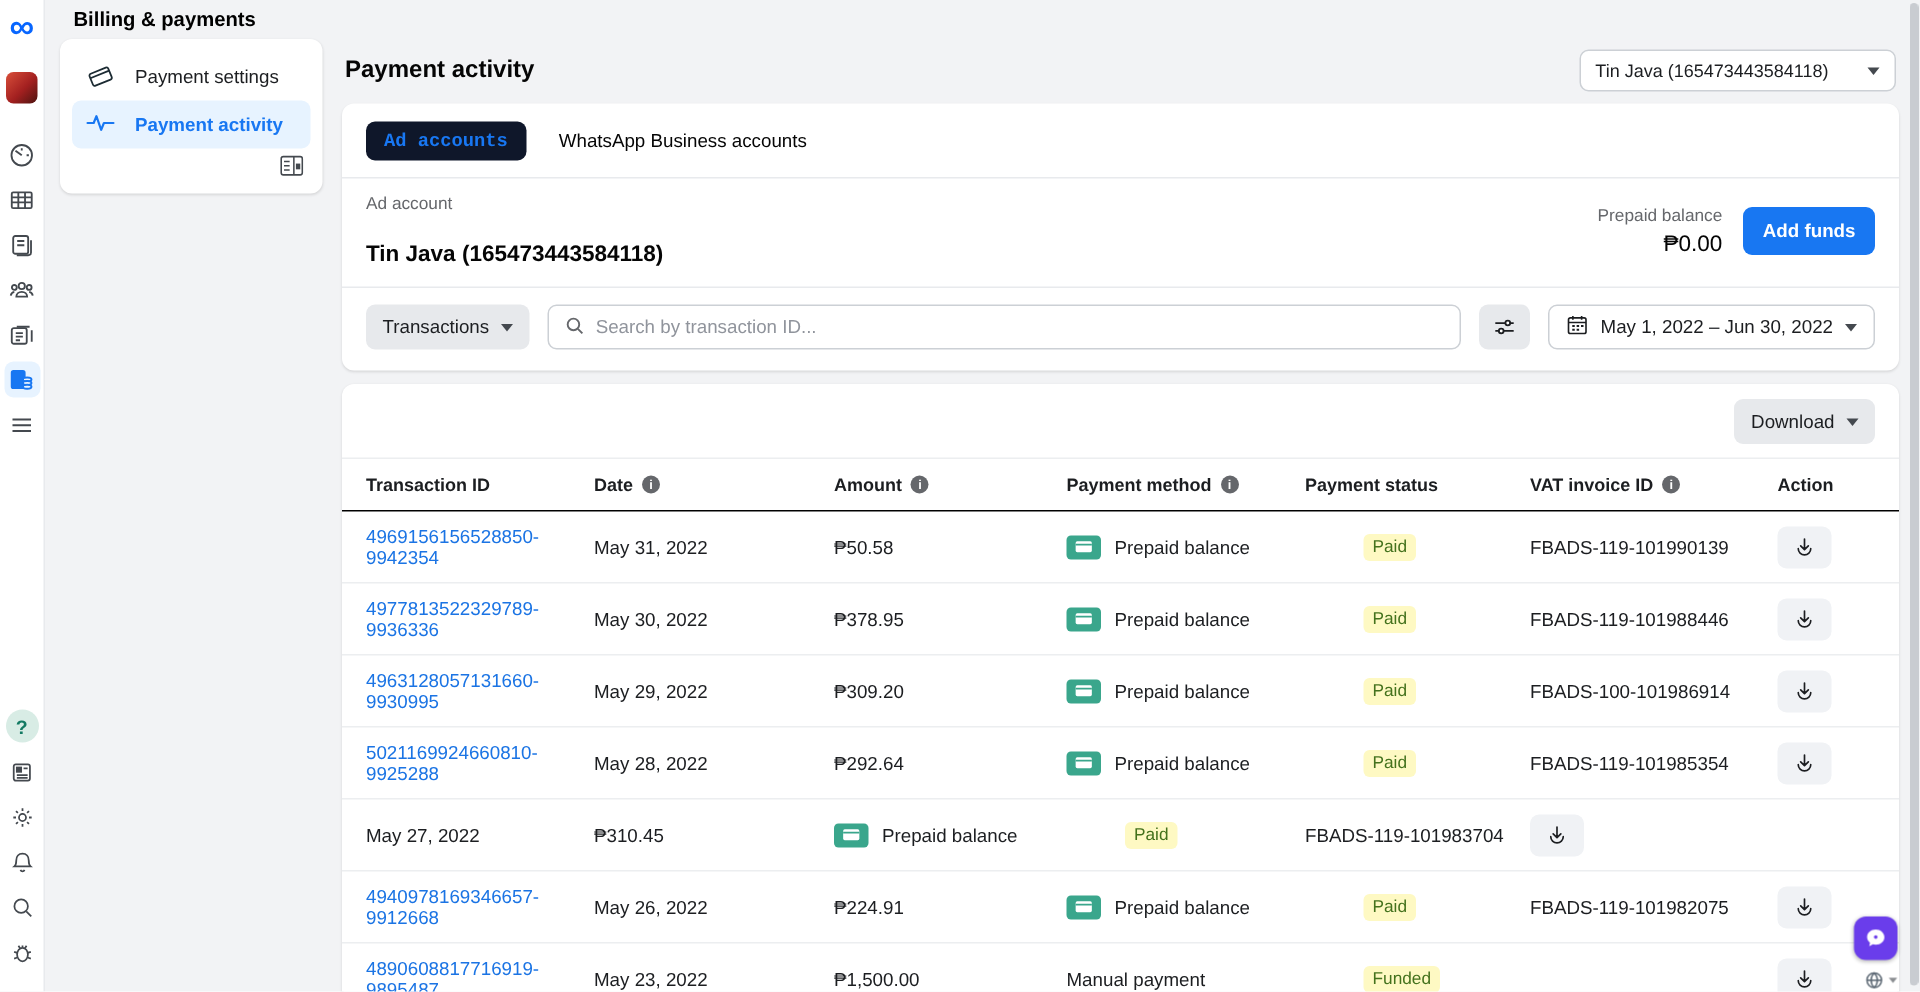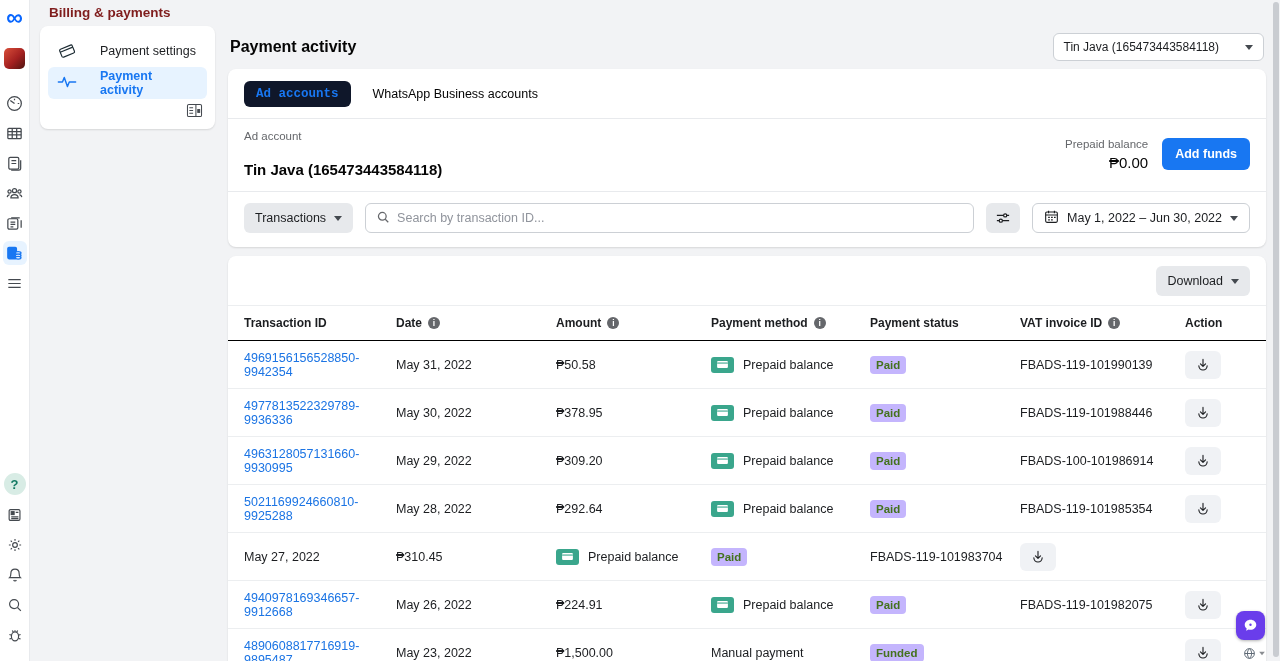--- a/index.html
+++ b/index.html
@@ -14,26 +14,26 @@
   .rail-icon { width:24px; height:24px; display:flex; align-items:center; justify-content:center; margin-bottom:6px; border-radius:6px; cursor:pointer; }
   .rail-icon svg { stroke:#44494f; fill:none; stroke-width:1.3; }
   .rail-icon.active { background:#e7f3ff; }
   .rail-icon.active svg { stroke:#1877f2; }
   .rail-bottom { margin-top:auto; display:flex; flex-direction:column; align-items:center; }
   .help-circle { width:22px; height:22px; border-radius:50%; background:#d8ece5; color:#137a63; font-weight:700; display:flex; align-items:center; justify-content:center; font-size:13px; margin-bottom:8px; cursor:pointer; }
   .help-circle::after { content:"?"; }
 
   
   .content { flex:1; display:flex; flex-direction:column; padding:0 14px 0 10px; position:relative; }
-  .page-heading { height:25px; line-height:25px; font-size:13.5px; font-weight:700; padding-left:9px; color:#7f1d1d; }
+  .page-heading { height:25px; line-height:25px; font-size:13.5px; font-weight:700; padding-left:9px; color:#000000; }
   .body-row { display:flex; gap:13px; flex:1; align-items:flex-start; }
 
   
   .side-card { width:175px; background:#fff; border-radius:8px; box-shadow:0 1px 2px rgba(0,0,0,.12); padding:9px 8px 6px; margin-top:1px; }
-  .side-item { display:flex; align-items:center; gap:23px; height:32px; padding:0 9px; border-radius:6px; font-size:12.5px; color:#1c1e21; cursor:pointer; }
+  .side-item { display:flex; align-items:center; gap:13px; height:32px; padding:0 9px; border-radius:6px; font-size:12.5px; color:#1c1e21; cursor:pointer; }
   .side-item.active { background:#e7f3ff; color:#1877f2; font-weight:700; }
   .side-item svg { flex-shrink:0; }
   .side-collapse { display:flex; justify-content:flex-end; padding:4px 4px 2px; }
   .side-collapse svg { stroke:#44494f; fill:none; stroke-width:1.1; cursor:pointer; }
 
   
   .main { flex:1; display:flex; flex-direction:column; min-width:0; }
   .main-head { display:flex; justify-content:space-between; align-items:center; height:44px; padding:0 2px; }
   .main-title { font-size:16px; font-weight:700; color:#050505; }
   .account-select { display:flex; align-items:center; gap:26px; background:#fff; border:1px solid #ccd0d5; border-radius:6px; height:28px; padding:0 10px; font-size:12px; cursor:pointer; }
@@ -68,21 +68,21 @@
   .download-row { display:flex; justify-content:flex-end; padding:10px 16px 9px; }
   .tgrid { display:grid; grid-template-columns:152px 160px 155px 159px 150px 165px 1fr; align-items:center; padding:0 16px; }
   .thead { border-top:1px solid #eceef0; border-bottom:1px solid #000000; height:36px; }
   .th { font-size:12px; font-weight:700; color:#1c1e21; display:flex; align-items:center; gap:6px; }
   .info-i { width:12px; height:12px; border-radius:50%; background:#65676b; color:#fff; font-size:8.5px; font-weight:700; display:inline-flex; align-items:center; justify-content:center; font-style:normal; }
   .info-i::after { content:"i"; }
   .trow { height:48px; border-bottom:1px solid #eceef0; font-size:12.5px; }
   .tlink { color:#1b74e4; cursor:pointer; text-decoration:none; }
   .method-cell { display:flex; align-items:center; gap:9px; }
   .card-chip { width:23px; height:16px; border-radius:3px; background:#3aa68c; display:flex; align-items:center; justify-content:center; }
-  .badge { display:inline-block; background:#c4b5fd; color:#44721d; font-size:11.5px; font-weight:700; border-radius:4px; padding:3px 6px; }
+  .badge { display:inline-block; background:#fef9c3; color:#44721d; font-size:11.5px; font-weight:400; border-radius:4px; padding:3px 6px;margin-left:39px; }
   .action-btn { width:36px; height:28px; background:#f0f2f5; border-radius:6px; display:flex; align-items:center; justify-content:center; cursor:pointer; }
 
   
   .scrollbar { position:fixed; right:1px; top:2px; width:6px; height:655px; background:#c9ccd1; border-radius:3px; }
 
   
   .chat-btn { position:fixed; right:15px; bottom:21px; width:29px; height:29px; background:#6a3deb; border-radius:8px; display:flex; align-items:center; justify-content:center; cursor:pointer; box-shadow:0 1px 3px rgba(0,0,0,.3); }
   .globe-wrap { position:fixed; right:14px; bottom:1px; display:flex; align-items:center; gap:2px; }
 </style>
 </head>

